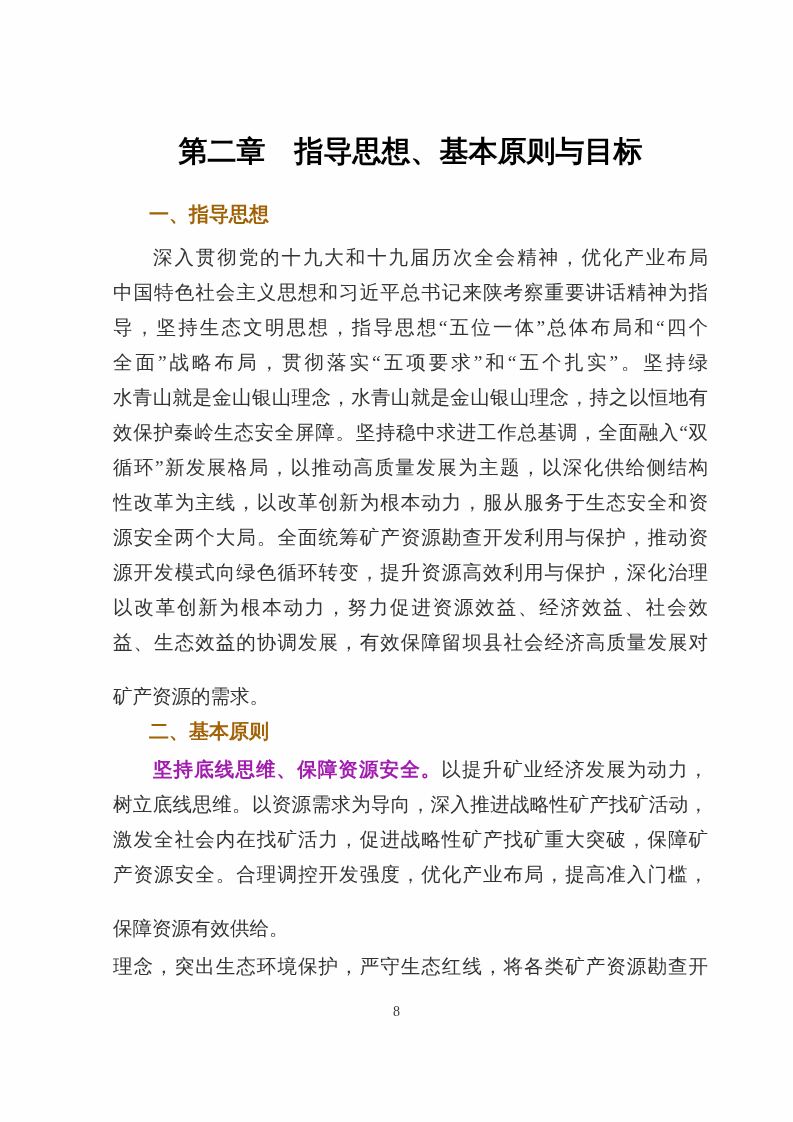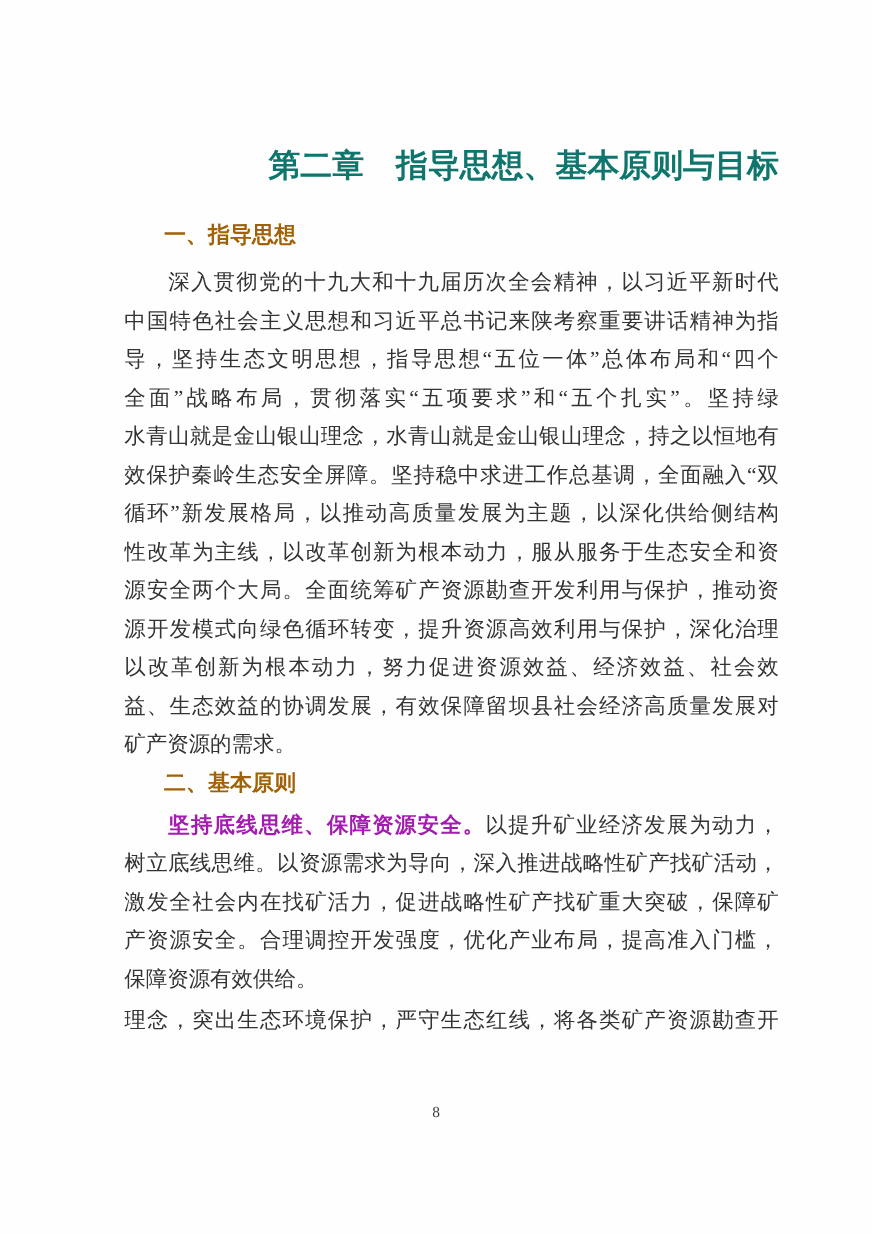--- a/index.html
+++ b/index.html
@@ -14,26 +14,26 @@
     background: #fefefe;
     overflow: hidden;
     box-sizing: border-box;
     padding: 130px 85px 0 113px;
     color: #2f2f2f;
     font-family: "Liberation Serif", "DejaVu Serif", serif;
   }
   .chapter-title {
     margin: 0;
     width: 595px;
-    text-align: right;
+    text-align: center;
     font-family: "Liberation Sans", "DejaVu Sans", sans-serif;
     font-size: 29px;
     font-weight: bold;
     line-height: 42px;
-    color: #0f766e;
+    color: #000000;
     white-space: nowrap;
   }
   .section-heading {
     margin: 0 0 3px 0;
     padding-left: 36px;
     font-family: "Liberation Sans", "DejaVu Sans", sans-serif;
     font-size: 20px;
     font-weight: bold;
     line-height: 35px;
     color: #a16207;
@@ -56,20 +56,21 @@
     overflow: hidden;
     text-align: justify;
     text-align-last: justify;
     color: #333333;
   }
   .line.indent {
     padding-left: 40px;
   }
   .line.end {
     text-align-last: left;
+    margin-top: 19px;
   }
   .run-in-bold {
     font-weight: bold;
     color: #a21caf;
   }
   .footer {
     position: absolute;
     top: 1002px;
     left: 0;
     width: 793px;
@@ -80,21 +81,21 @@
   }
 </style>
 </head>
 <body>
 
 <div class="page">
   <div>
       <h1 class="chapter-title">第二章　指导思想、基本原则与目标</h1>
       <h2 class="section-heading">一、指导思想</h2>
       <div class="para">
-        <div class="line indent"><span class="plain">深入贯彻党的十九大和十九届历次全会精神，以习近平新时代</span></div>
+        <div class="line indent"><span class="plain">深入贯彻党的十九大和十九届历次全会精神，优化产业布局</span></div>
         <div class="line"><span class="plain">中国特色社会主义思想和习近平总书记来陕考察重要讲话精神为指</span></div>
         <div class="line"><span class="plain">导，坚持生态文明思想，指导思想“五位一体”总体布局和“四个</span></div>
         <div class="line"><span class="plain">全面”战略布局，贯彻落实“五项要求”和“五个扎实”。坚持绿</span></div>
         <div class="line"><span class="plain">水青山就是金山银山理念，水青山就是金山银山理念，持之以恒地有</span></div>
         <div class="line"><span class="plain">效保护秦岭生态安全屏障。坚持稳中求进工作总基调，全面融入“双</span></div>
         <div class="line"><span class="plain">循环”新发展格局，以推动高质量发展为主题，以深化供给侧结构</span></div>
         <div class="line"><span class="plain">性改革为主线，以改革创新为根本动力，服从服务于生态安全和资</span></div>
         <div class="line"><span class="plain">源安全两个大局。全面统筹矿产资源勘查开发利用与保护，推动资</span></div>
         <div class="line"><span class="plain">源开发模式向绿色循环转变，提升资源高效利用与保护，深化治理</span></div>
         <div class="line"><span class="plain">以改革创新为根本动力，努力促进资源效益、经济效益、社会效</span></div>

